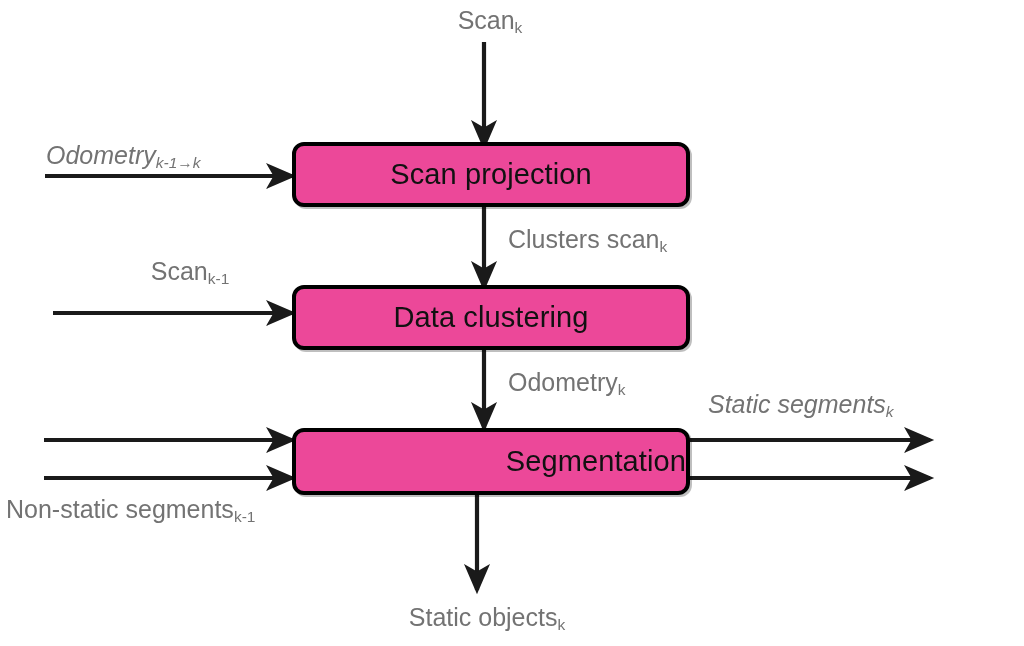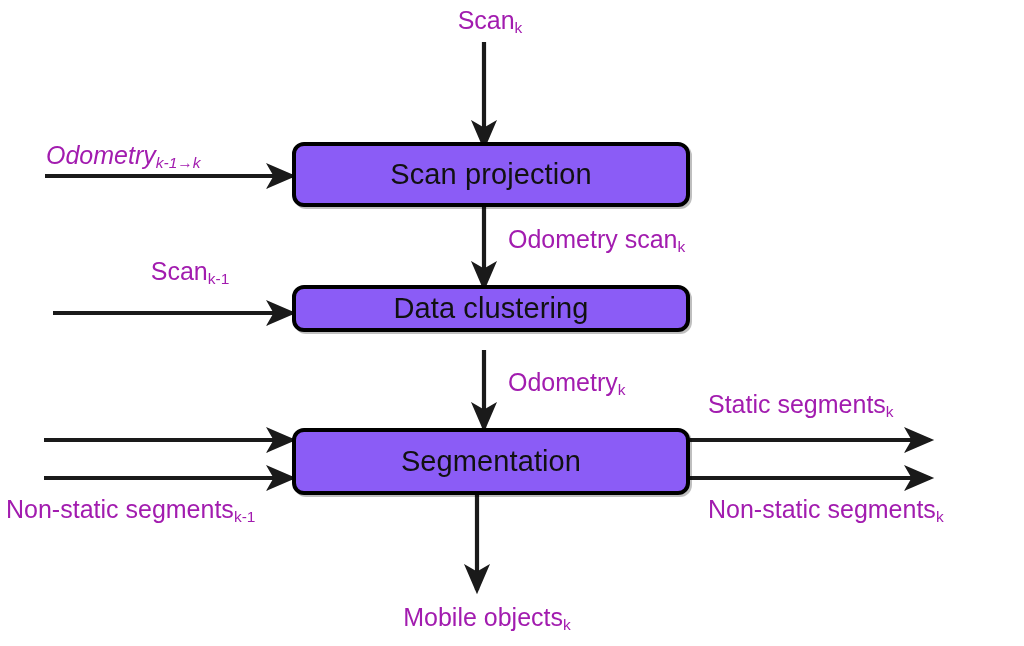--- a/index.html
+++ b/index.html
@@ -22,40 +22,40 @@
     position: absolute;
     left: 0;
     top: 0;
     width: 1024px;
     height: 646px;
     pointer-events: none;
   }
   .proc-box {
     position: absolute;
     box-sizing: border-box;
-    background: #8b5cf6;
+    background: #ec4899;
     border: 4px solid #000000;
     border-radius: 12px;
     display: flex;
     align-items: center;
     justify-content: center;
     box-shadow: 2px 2px 0 rgba(0,0,0,0.25);
   }
   .proc-label {
     font-size: 29px;
     line-height: 1;
     color: #111111;
     letter-spacing: 0.1px;
     white-space: nowrap;
   }
   .edge-label {
     position: absolute;
     font-size: 25px;
     line-height: 1;
-    color: #a21caf;
+    color: #737373;
     white-space: nowrap;
   }
   .edge-label sub {
     font-size: 0.62em;
     vertical-align: baseline;
     position: relative;
     bottom: -0.28em;
     letter-spacing: 0;
   }
   .lbl-center { transform: translateX(-50%); }
@@ -83,58 +83,55 @@
       <line x1="690" y1="440" x2="930" y2="440"></line>
       <line x1="690" y1="478" x2="930" y2="478"></line>
       <line x1="477" y1="495" x2="477" y2="590"></line>
     </g>
   </svg>
 
   <div class="proc-box" style="left:292px; top:142px; width:398px; height:65px;">
     <span class="proc-label">Scan projection</span>
   </div>
 
-  <div class="proc-box" style="left:292px; top:285px; width:398px; height:47px;">
+  <div class="proc-box" style="left:292px; top:285px; width:398px; height:65px;">
     <span class="proc-label">Data clustering</span>
   </div>
 
-  <div class="proc-box" style="left:292px; top:428px; width:398px; height:67px;">
+  <div class="proc-box" style="left:292px; top:428px; width:398px; height:67px;justify-content:flex-end;">
     <span class="proc-label">Segmentation</span>
   </div>
 
   <div class="edge-label lbl-center" style="left:490px; top:8px;">
     <span>Scan</span><sub>k</sub>
   </div>
 
   <div class="edge-label" style="left:46px; top:143px;font-style:italic;">
     <span>Odometry</span><sub>k-1→k</sub>
   </div>
 
   <div class="edge-label" style="left:508px; top:227px;">
-    <span>Odometry scan</span><sub>k</sub>
+    <span>Clusters scan</span><sub>k</sub>
   </div>
 
   <div class="edge-label lbl-center" style="left:190px; top:259px;">
     <span>Scan</span><sub>k-1</sub>
   </div>
 
   <div class="edge-label" style="left:508px; top:370px;">
     <span>Odometry</span><sub>k</sub>
   </div>
 
 
   <div class="edge-label" style="left:6px; top:497px;text-align:right;">
     <span>Non-static segments</span><sub>k-1</sub>
   </div>
 
-  <div class="edge-label" style="left:708px; top:392px;">
+  <div class="edge-label" style="left:708px; top:392px;font-style:italic;">
     <span>Static segments</span><sub>k</sub>
   </div>
 
-  <div class="edge-label" style="left:708px; top:497px;">
-    <span>Non-static segments</span><sub>k</sub>
-  </div>
 
   <div class="edge-label lbl-center" style="left:487px; top:605px;">
-    <span>Mobile objects</span><sub>k</sub>
+    <span>Static objects</span><sub>k</sub>
   </div>
 
 </div>
 
 </body></html>

